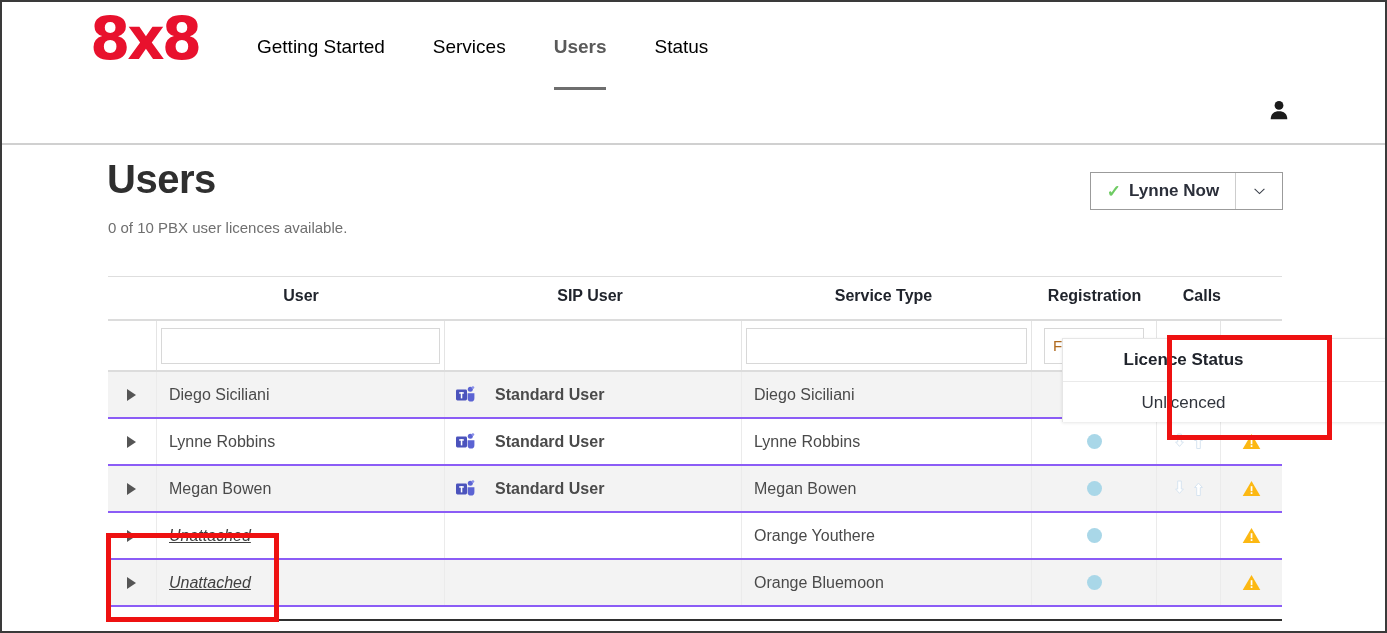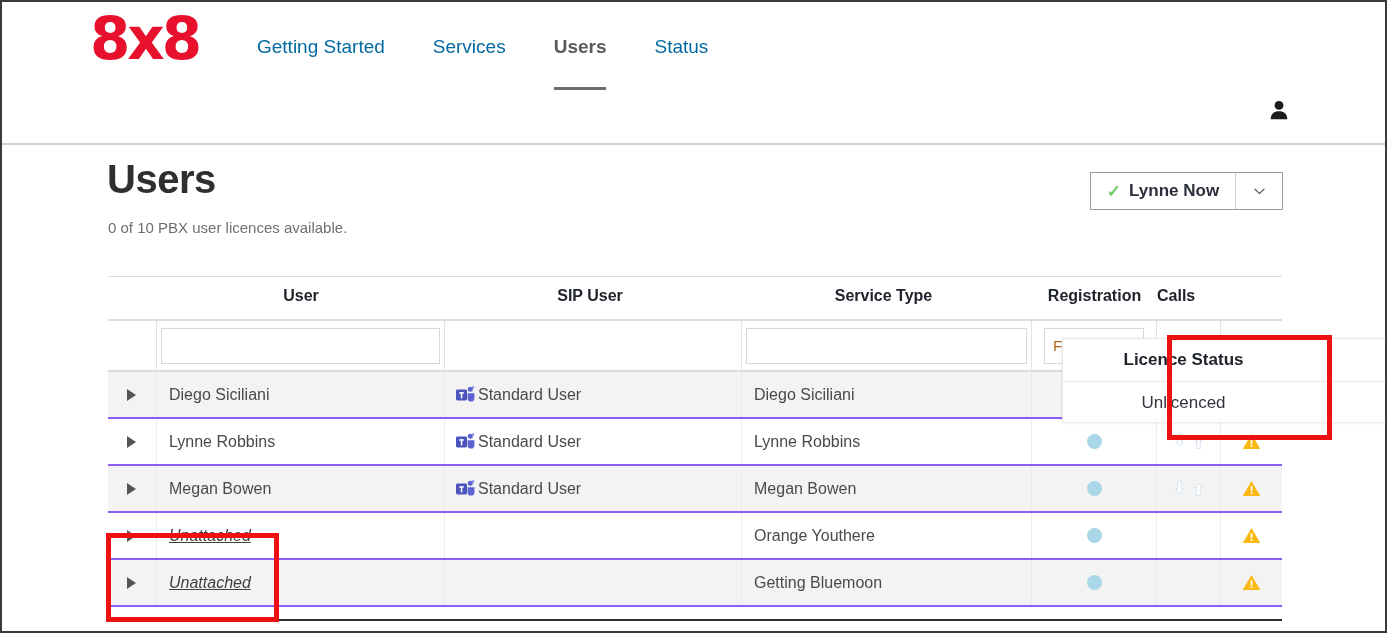--- a/index.html
+++ b/index.html
@@ -47,21 +47,21 @@
     position: absolute;
     left: 255px;
     top: 30px;
     display: flex;
     align-items: flex-start;
     gap: 0px;
   }
   .navlink {
     position: relative;
     font-size: 19px;
-    color: #0369a1;
+    color: #000000;
     padding: 0 24px 0 0;
     margin-right: 24px;
     line-height: 30px;
     white-space: nowrap;
     cursor: pointer;
   }
   .navlink:last-child { margin-right: 0; padding-right: 0; }
   .navlink.active {
     color: #5a5a5a;
     font-weight: bold;
@@ -171,21 +171,21 @@
     border-bottom: 2px solid #dcdcdc;
   }
   .th {
     font-weight: bold;
     color: #20242c;
     font-size: 16px;
     box-sizing: border-box;
     padding-top: 1px;
   }
   .th.center { text-align: center; }
-  .th.left { text-align: left; }
+  .th.left { text-align: right; }
 
   
   .c-exp   { width: 49px;  flex: 0 0 49px; }
   .c-user  { width: 288px; flex: 0 0 288px; }
   .c-svc   { width: 297px; flex: 0 0 297px; }
   .c-sip   { width: 290px; flex: 0 0 290px; }
   .c-reg   { width: 125px; flex: 0 0 125px; }
   .c-calls { width: 64px;  flex: 0 0 64px; }
   .c-lic   { width: 61px;  flex: 0 0 61px; }
 
@@ -242,21 +242,21 @@
   .expander {
     width: 0;
     height: 0;
     border-left: 9px solid #555;
     border-top: 6px solid transparent;
     border-bottom: 6px solid transparent;
     margin-left: 19px;
     cursor: pointer;
   }
   .unattached { font-style: italic; color: #404040; text-decoration: underline; }
-  .svc-wrap { display: flex; align-items: flex-start; gap: 3px; padding-left: 11px; }
+  .svc-wrap { display: flex; align-items: flex-start; gap: 20px; padding-left: 11px; font-weight: bold; }
   .teams-icon { width: 19px; height: 18px; display: block; }
   .reg-dot {
     width: 15px; height: 15px;
     border-radius: 50%;
     background: #a9d7e8;
   }
   .arrows { display: flex; align-items: center; gap: 2px; }
   .warn-ico { width: 19px; height: 17px; display: block; }
 
   .table-bottom {
@@ -523,21 +523,21 @@
         </svg>
       </div>
     </div>
 
     <div class="row alt">
       <div class="cell c-exp">
         <div class="expander"></div>
       </div>
       <div class="cell c-user pad unattached">Unattached</div>
       <div class="cell c-svc"></div>
-      <div class="cell c-sip pad">Getting Bluemoon</div>
+      <div class="cell c-sip pad">Orange Bluemoon</div>
       <div class="cell c-reg center">
         <span class="reg-dot"></span>
       </div>
       <div class="cell c-calls center"></div>
       <div class="cell c-lic center noborder">
         <svg class="warn-ico" viewBox="0 0 19 17">
           <path d="M9.5 1 L18.3 16 L0.7 16 Z" fill="#fcb813"></path>
           <rect x="8.7" y="6.2" width="1.7" height="5" fill="#ffffff"></rect>
           <rect x="8.7" y="12.2" width="1.7" height="1.8" fill="#ffffff"></rect>
         </svg>

